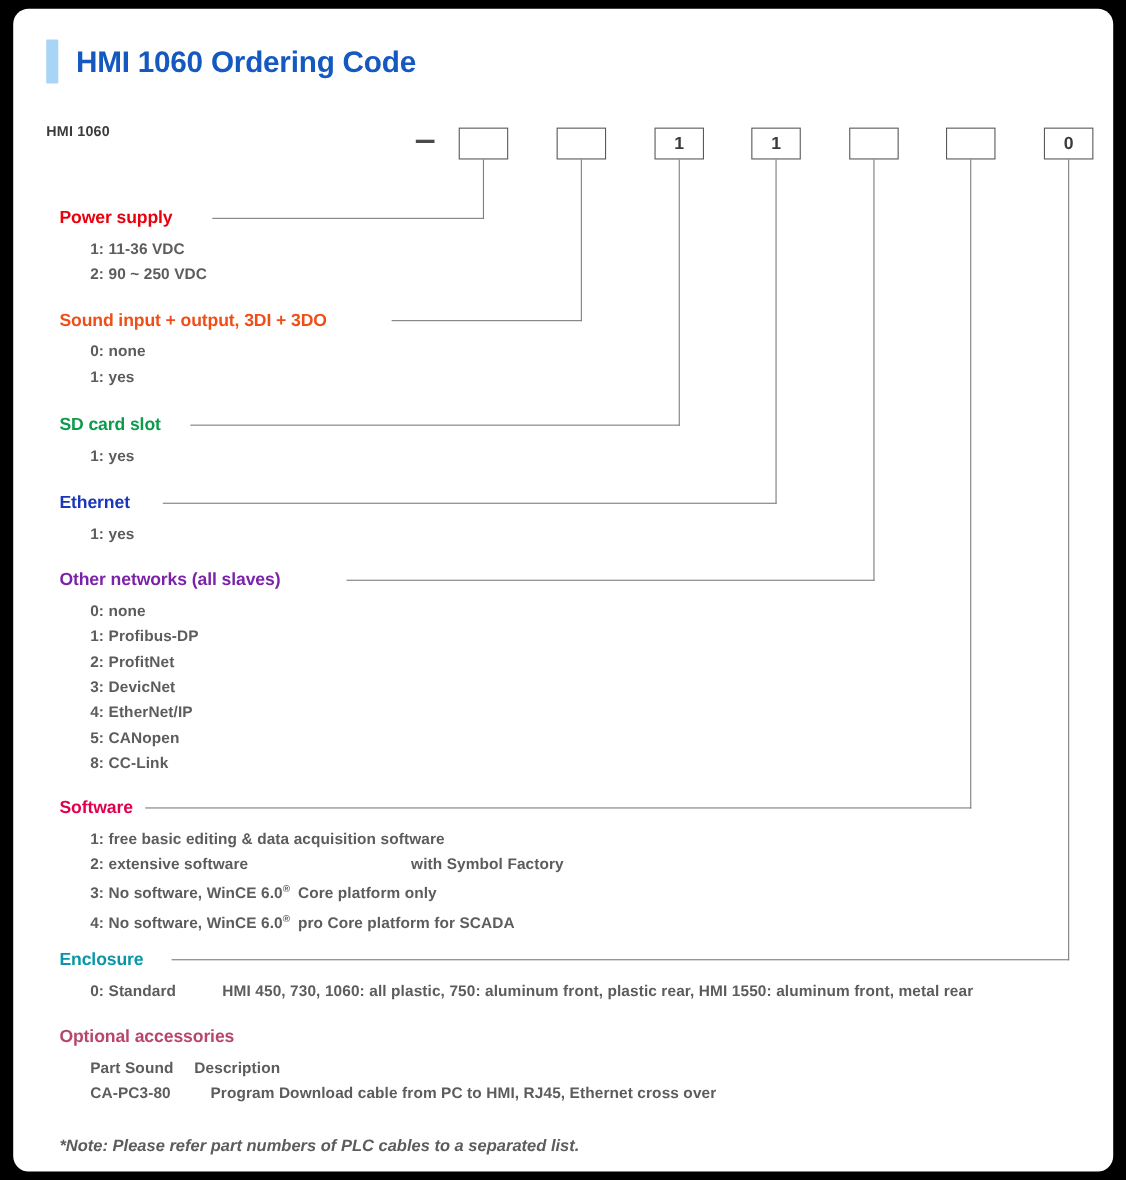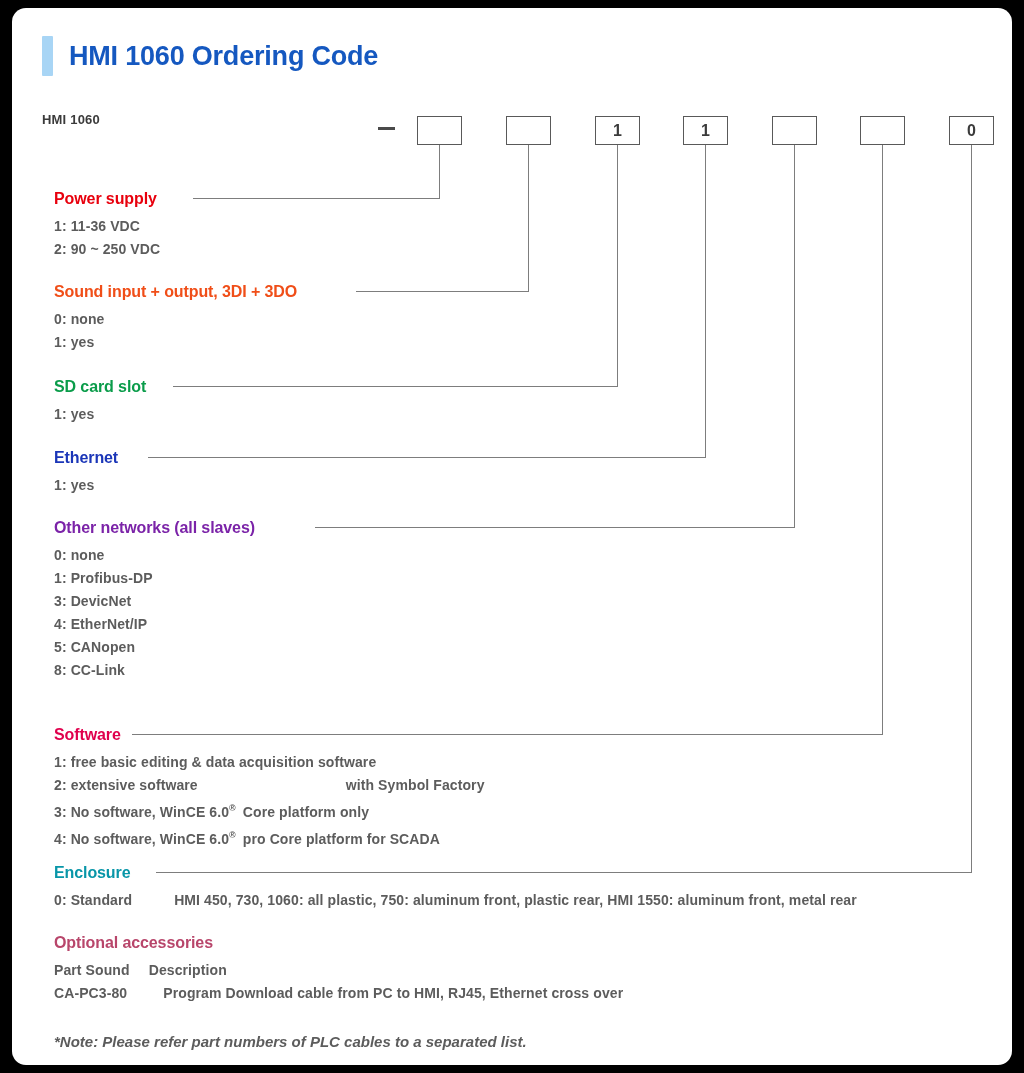--- a/index.html
+++ b/index.html
@@ -26,21 +26,21 @@
     font-size:16px; font-weight:bold; color:#3b3b3b; background:#fff;
   }
 
   
   .lv{position:absolute;width:1.4px;background:#7d7d7d;}
   .lh{position:absolute;height:1.4px;background:#7d7d7d;}
 
   
   .sec{position:absolute;left:42px;}
   .sec-head{font-size:16px;font-weight:bold;letter-spacing:-0.1px;white-space:nowrap;display:inline-block;}
-  .opt{font-size:14px;font-weight:bold;color:#5c5c5c;line-height:23px;white-space:nowrap;letter-spacing:0.1px;}
+  .opt{font-size:14px;font-weight:bold;color:#5c5c5c;line-height:23px;white-space:nowrap;letter-spacing:0.1px;margin-left:28px;}
   .opt .sp{display:inline-block;}
   .note{position:absolute;left:42px;font-size:15px;font-style:italic;font-weight:bold;color:#5c5c5c;white-space:nowrap;}
   sup{font-size:9px;vertical-align:super;}
 </style>
 </head>
 <body>
 
 <div class="card">
 
   <div class="title-row">
@@ -99,20 +99,21 @@
 
   <div class="sec" style="top:441px;">
     <div class="sec-head" style="color:#1b36b8;">Ethernet</div>
     <div class="opt" style="margin-top:7px;">1: yes</div>
   </div>
 
   <div class="sec" style="top:511px;">
     <div class="sec-head" style="color:#7b23a8;">Other networks (all slaves)</div>
     <div class="opt" style="margin-top:7px;">0: none</div>
     <div class="opt">1: Profibus-DP</div>
+    <div class="opt">2: ProfitNet</div>
     <div class="opt">3: DevicNet</div>
     <div class="opt">4: EtherNet/IP</div>
     <div class="opt">5: CANopen</div>
     <div class="opt">8: CC-Link</div>
   </div>
 
   <div class="sec" style="top:718px;">
     <div class="sec-head" style="color:#e0004d;">Software</div>
     <div class="opt" style="margin-top:7px;">1: free basic editing &amp; data acquisition software</div>
     <div class="opt">

